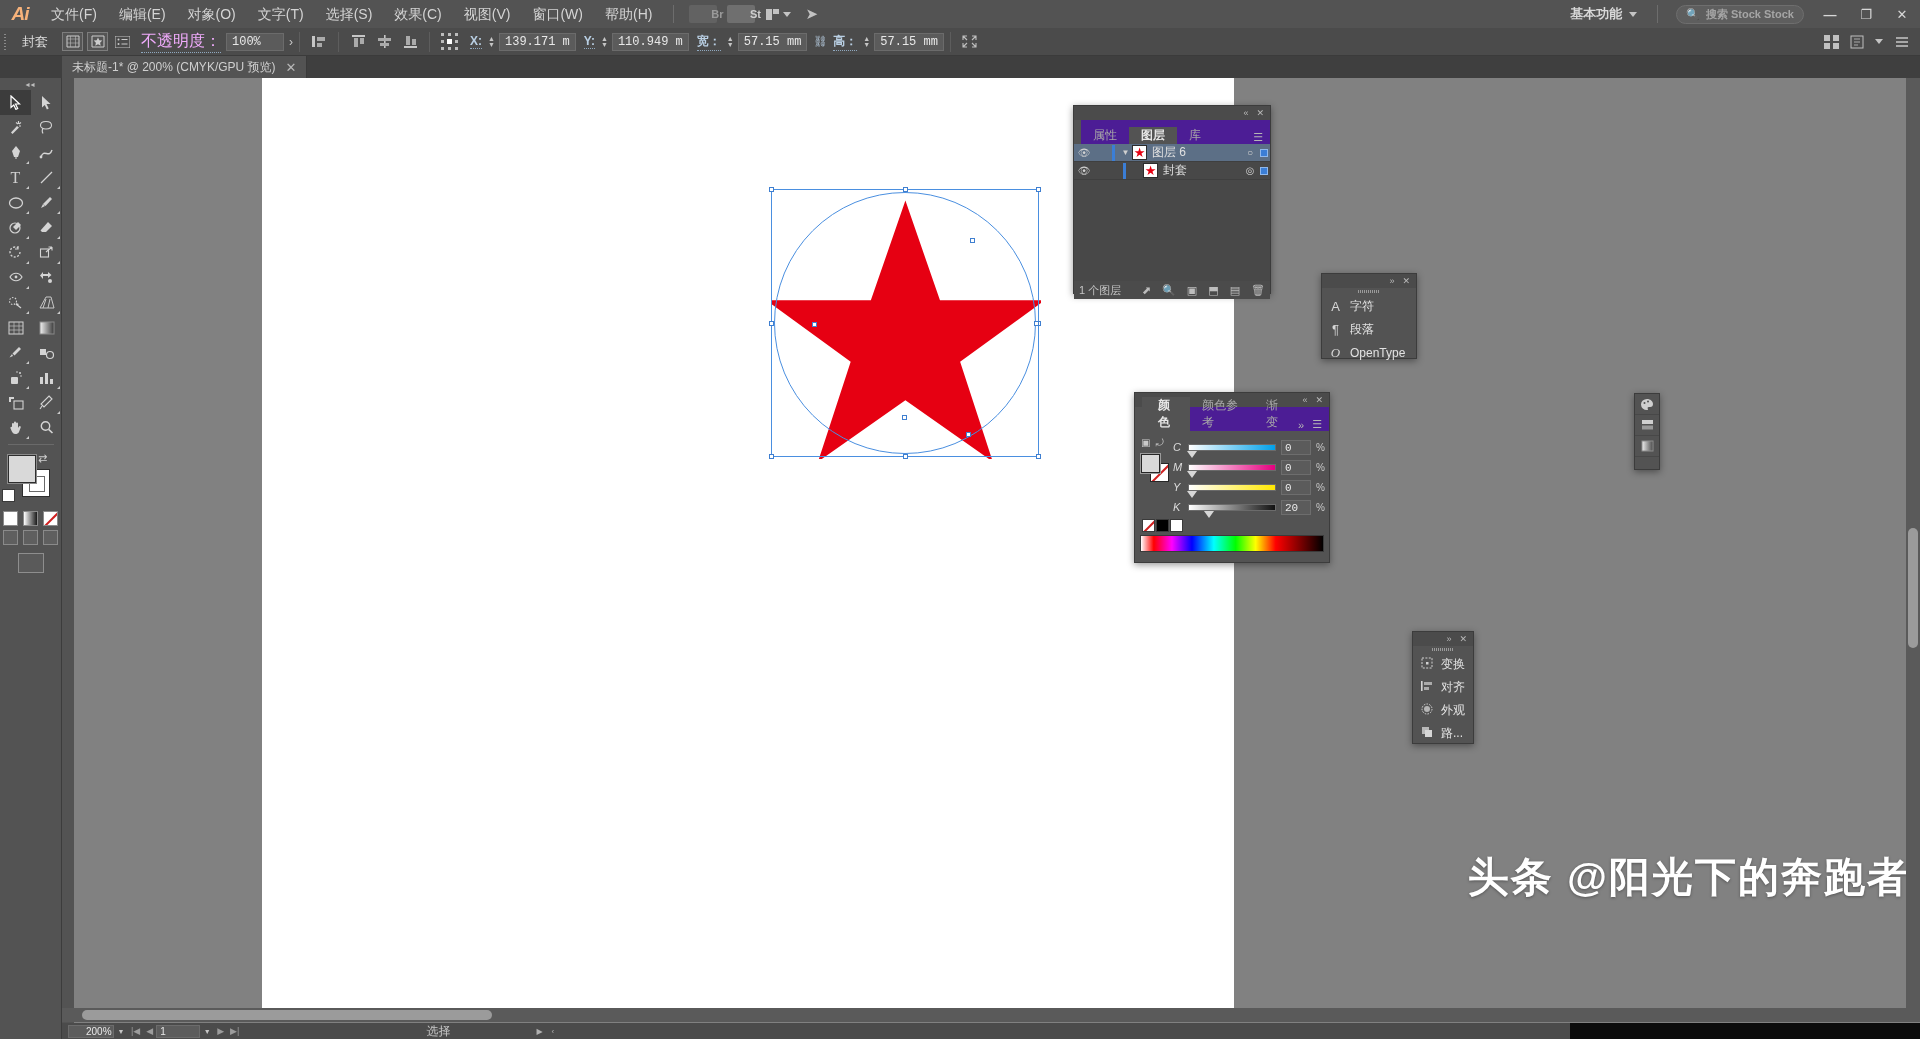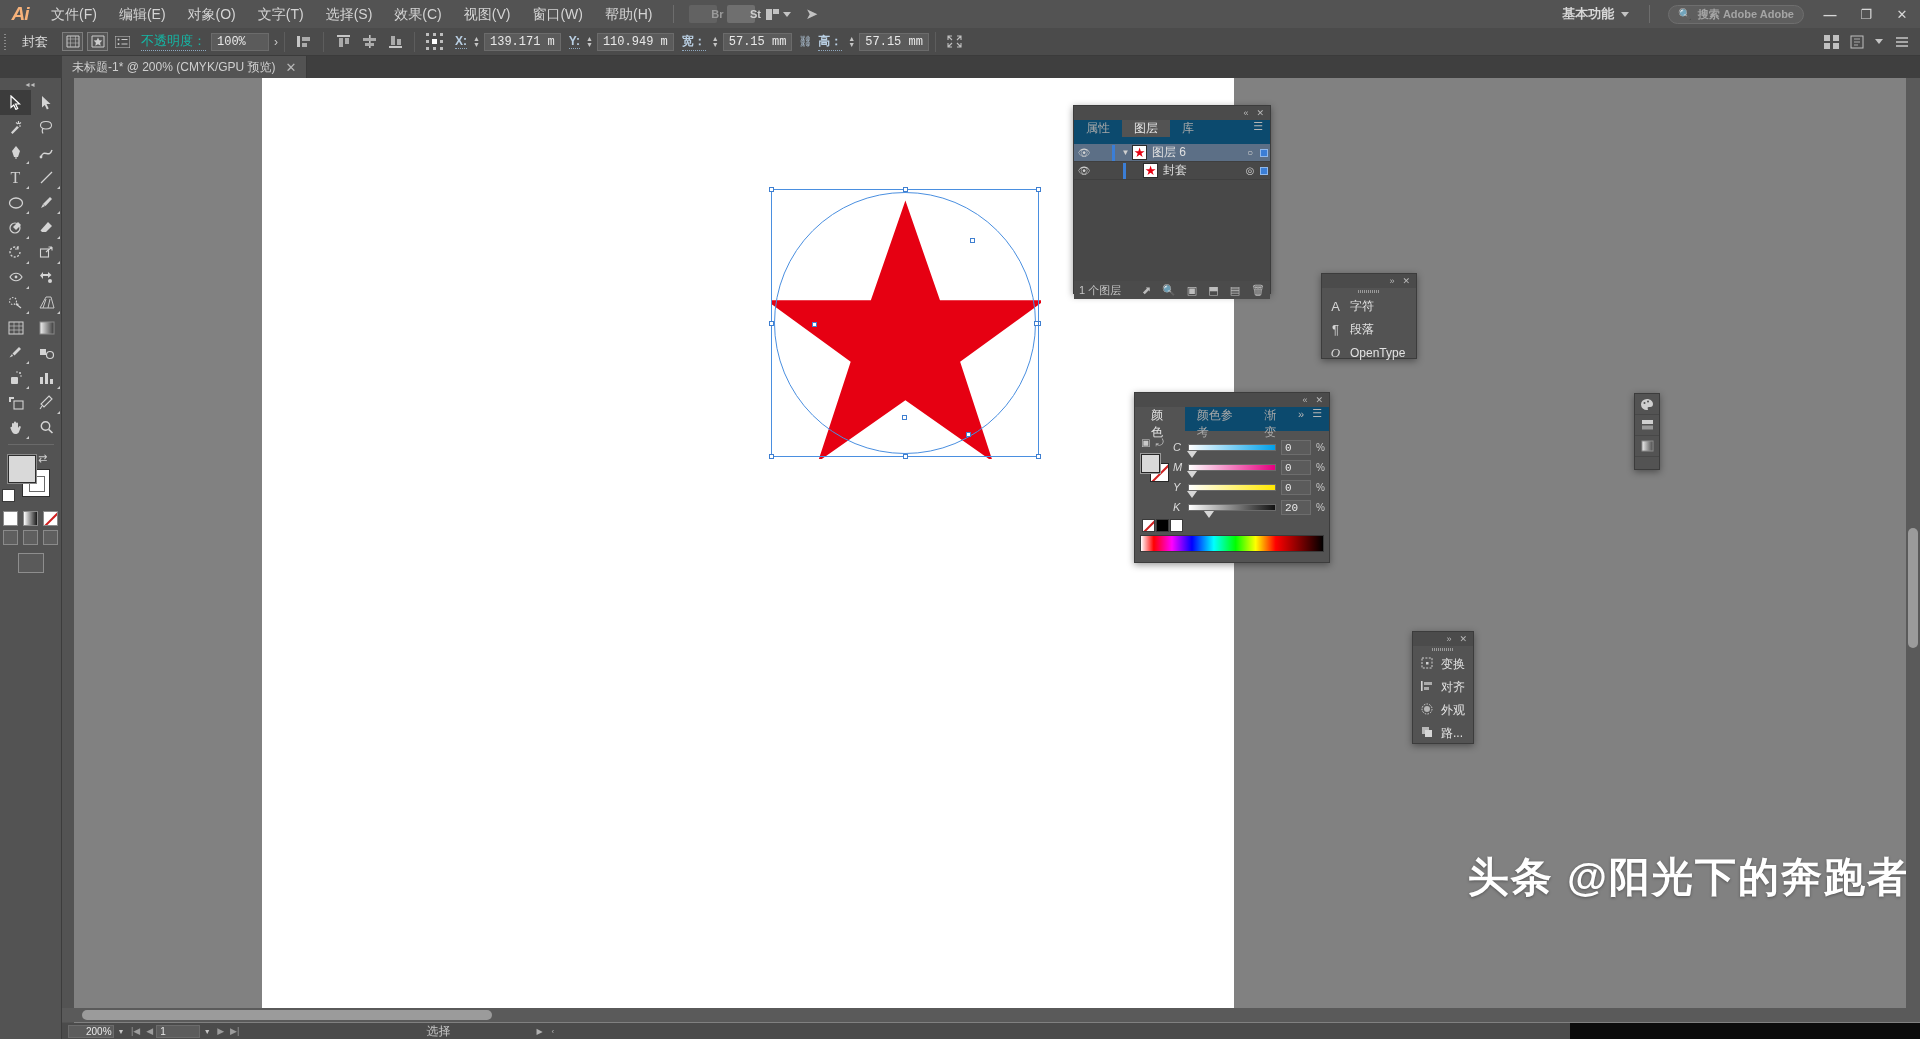--- a/index.html
+++ b/index.html
@@ -72,21 +72,21 @@
   .cb-label { padding: 0 12px; font-size: 13px; color: #dcdcdc; }
   .cb-sep { width: 1px; height: 20px; background: #5d5d5d; margin: 0 6px; }
   .cb-icon {
     width: 21px; height: 19px; margin: 0 2px; border: 1px solid #7d7d7d;
     background: #555; display: flex; align-items: center; justify-content: center;
     color: #ccc; font-size: 11px;
   }
   .cb-icon.flat { border: none; background: transparent; }
   .cb-opacity { display: flex; align-items: center; gap: 5px; margin-left: 6px; }
   .cb-opacity .lbl {
-    color: #14b8a6; font-size: 13px;
+    color: #f0abfc; font-size: 16px;
     border-bottom: 1px dotted #8fa8bf;
   }
   .numfield {
     height: 18px; min-width: 46px; background: #5b5b5b; border: 1px solid #6b6b6b;
     color: #e8e8e8; font-size: 12px; display: flex; align-items: center;
     padding: 0 5px; font-family: "Liberation Mono", monospace;
   }
   .stepper {
     width: 11px; height: 18px; display: flex; flex-direction: column;
     align-items: center; justify-content: center; color: #c5c5c5; font-size: 7px;
@@ -203,27 +203,27 @@
   .panel {
     position: absolute; background: #535353;
     border: 1px solid #3c3c3c; box-shadow: 0 2px 7px rgba(0,0,0,.4);
   }
   .panel-bar {
     height: 14px; background: #4b4b4b; display: flex; align-items: center;
     justify-content: flex-end; gap: 8px; padding-right: 6px;
     color: #b9b9b9; font-size: 9px;
   }
   .panel-tabs {
-    display: flex; height: 24px; background: #0c4a6e; align-items: flex-start;
+    display: flex; height: 24px; background: #4c1d95; align-items: flex-end; margin-left: 7px;
   }
   .ptab {
     padding: 0 12px; display: flex; align-items: center;
     font-size: 12px; color: #a8a8a8;
   }
-  .ptab.active { background: #535353; color: #e6e6e6; }
+  .ptab.active { background: #535353; color: #e6e6e6; font-weight: bold; }
   .ptab-menu {
     margin-left: auto; display: flex; align-items: center; gap: 8px;
     padding-right: 7px; color: #b5b5b5; font-size: 11px;
   }
 
   
   #layers-panel { left: 1073px; top: 105px; width: 198px; height: 189px; }
   .layers-list { background: #484848; height: 137px; }
   .layer-row {
     display: flex; align-items: center; height: 18px; font-size: 12px;
@@ -400,21 +400,21 @@
     <div class="mb-plane">➤</div>
 
     <div class="mb-right">
       <div class="workspace">
         <span>基本功能</span>
         <span class="chev"></span>
       </div>
       <div class="mb-sep"></div>
       <div class="stock-search">
         <span>🔍</span>
-        <span>搜索 Adobe Adobe</span>
+        <span>搜索 Stock Stock</span>
       </div>
       <div class="win-btn">—</div>
       <div class="win-btn">❐</div>
       <div class="win-btn close">✕</div>
     </div>
   </div>
 
   <div class="ctrlbar">
     <div class="grip"></div>
     <div class="cb-label">封套</div>

